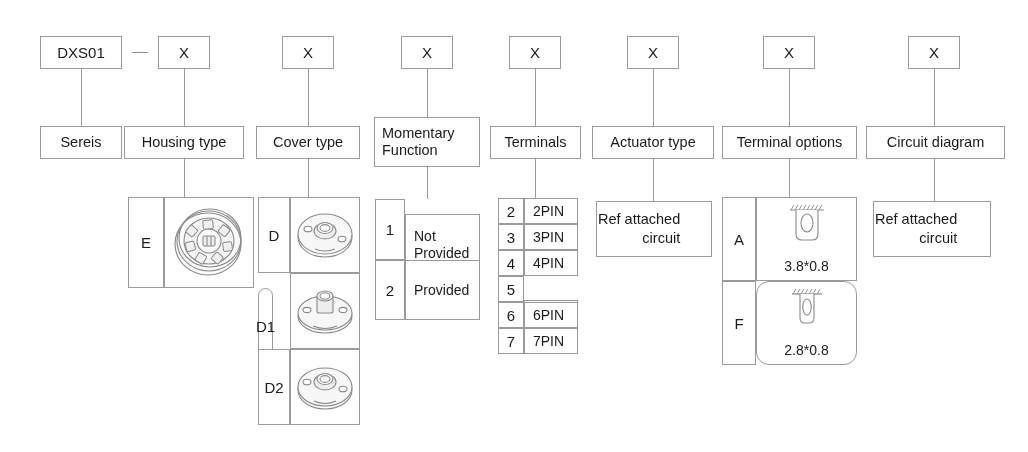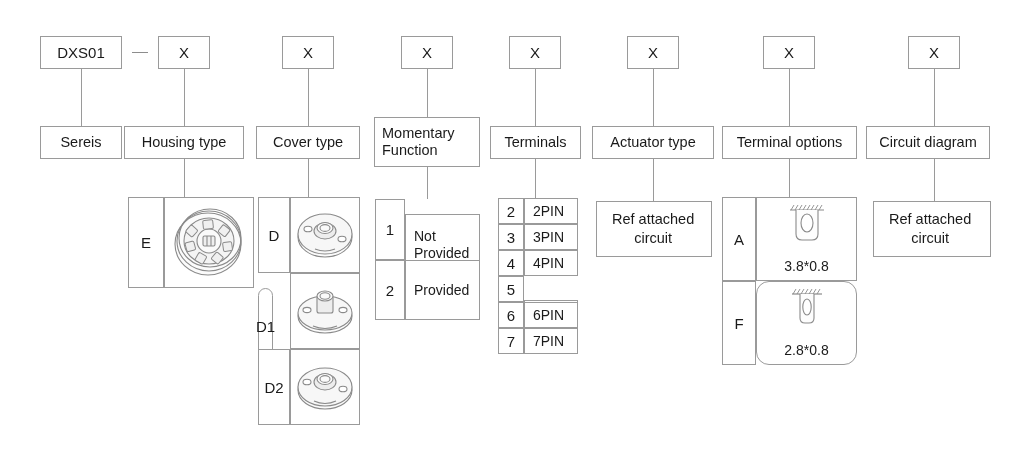--- a/index.html
+++ b/index.html
@@ -4,21 +4,21 @@
 <style>
   html,body{margin:0;padding:0;background:#ffffff;}
   body{width:1028px;height:452px;font-family:"Liberation Sans",sans-serif;color:#1a1a1a;}
   #stage{position:relative;width:1028px;height:452px;overflow:hidden;background:#fff;}
 
   .box{position:absolute;box-sizing:border-box;border:1px solid #9a9a9a;background:#fff;
        display:flex;align-items:center;justify-content:center;font-size:14.5px;line-height:1.15;}
   .code-box{font-size:15px;}
   .label-box{font-size:14.5px;}
   .label-box.two-line{justify-content:flex-start;padding-left:7px;text-align:left;}
-  .ref-box{justify-content:flex-start;padding-left:15px;text-align:center;font-size:14.5px;line-height:1.25;}
+  .ref-box{justify-content:flex-start;padding-left:1px;text-align:right;font-size:14.5px;line-height:1.25;}
 
   .vline{position:absolute;width:1px;background:#9a9a9a;}
   .dash{position:absolute;height:1px;background:#8d8d8d;}
 
   .cell{position:absolute;box-sizing:border-box;border:1px solid #9a9a9a;background:#fff;
         display:flex;align-items:center;font-size:14px;}
   .cell.ctr{justify-content:center;}
   .cell.left{justify-content:flex-start;padding-left:8px;}
   .cell.key{justify-content:center;font-size:15px;}
 
@@ -70,21 +70,21 @@
       <span style="display:block;">Function</span>
     </span>
   </div>
 
   <div class="box label-box" style="left:490px;top:126px;width:91px;height:33px;">Terminals</div>
 
   <div class="box label-box" style="left:592px;top:126px;width:122px;height:33px;">Actuator type</div>
 
   <div class="box label-box" style="left:722px;top:126px;width:135px;height:33px;">Terminal options</div>
 
-  <div class="box label-box" style="left:866px;top:126px;width:124px;height:33px;text-align:center;">Circuit diagram</div>
+  <div class="box label-box" style="left:866px;top:126px;width:139px;height:33px;text-align:center;">Circuit diagram</div>
 
   <div class="vline" style="left:184px;top:159px;height:38px;"></div>
   <div class="vline" style="left:308px;top:159px;height:38px;"></div>
   <div class="vline" style="left:427px;top:167px;height:32px;"></div>
   <div class="vline" style="left:535px;top:159px;height:39px;"></div>
   <div class="vline" style="left:653px;top:159px;height:42px;"></div>
   <div class="vline" style="left:789px;top:159px;height:38px;"></div>
   <div class="vline" style="left:934px;top:159px;height:42px;"></div>
 
   <div class="cell key" style="left:128px;top:197px;width:36px;height:91px;">E</div>

